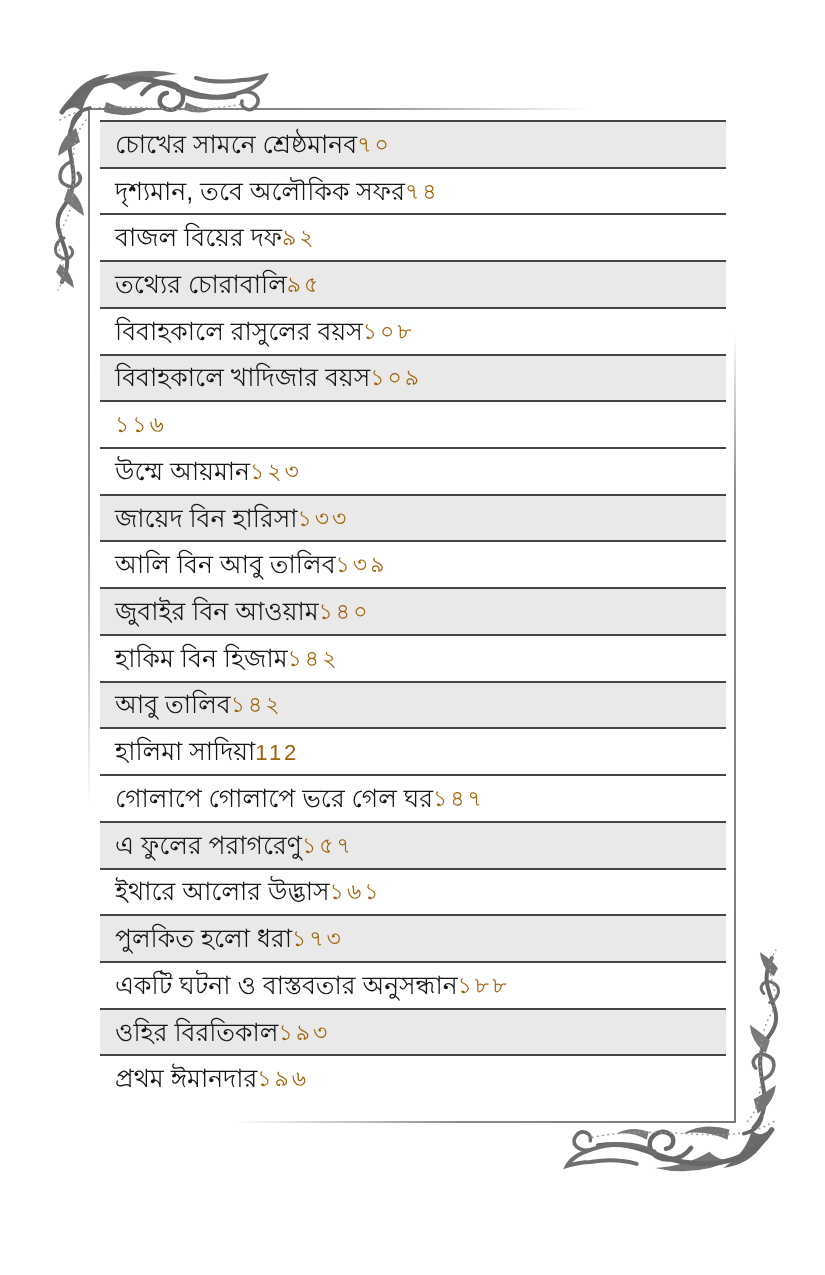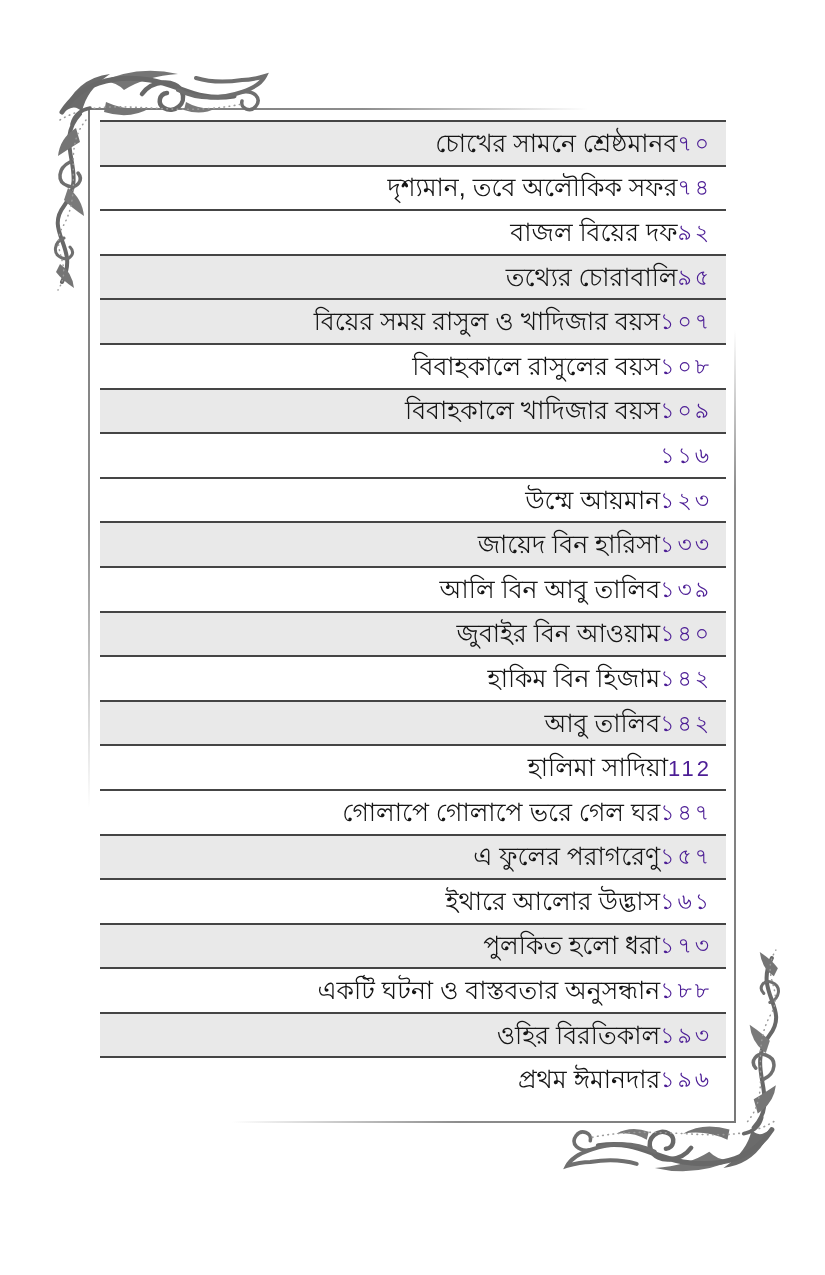--- a/index.html
+++ b/index.html
@@ -30,37 +30,37 @@
   
   .toc {
     position: absolute; left: 100px; top: 120px;
     width: 626px; height: 981px;
     display: flex; flex-direction: column;
   }
   .toc-row {
     flex: 1;
     box-sizing: border-box;
     border-top: 2px solid #454545;
-    display: flex; align-items: center; justify-content: flex-end;
-    padding: 0 14px 0 15px;
+    display: flex; align-items: center; justify-content: flex-start;
+    padding: 0 28px 0 15px;
     background: #ffffff;
     color: #151515;
   }
   .toc-row.shaded { background: #e9e9e9; }
   .toc-title {
     font-size: 25px;
     line-height: 1;
     white-space: nowrap;
     color: #151515;
   }
   .toc-page {
     font-size: 22px;
     letter-spacing: 3px;
     white-space: nowrap;
-    color: #4c1d95;
+    color: #a16207;
     padding-top: 2px;
   }
 </style>
 </head>
 <body>
 
 <svg width="0" height="0" style="position:absolute">
   <defs>
     <g id="flourish-def">
 
@@ -117,24 +117,20 @@
     <span class="toc-title">বাজল বিয়ের দফ</span>
     <span class="toc-page">৯২</span>
   </div>
 
   <div class="toc-row shaded">
     <span class="toc-title">তথ্যের চোরাবালি</span>
     <span class="toc-page">৯৫</span>
   </div>
 
 
-  <div class="toc-row shaded">
-    <span class="toc-title">বিয়ের সময় রাসুল ও খাদিজার বয়স</span>
-    <span class="toc-page">১০৭</span>
-  </div>
 
   <div class="toc-row">
     <span class="toc-title">বিবাহকালে রাসুলের বয়স</span>
     <span class="toc-page">১০৮</span>
   </div>
 
   <div class="toc-row shaded">
     <span class="toc-title">বিবাহকালে খাদিজার বয়স</span>
     <span class="toc-page">১০৯</span>
   </div>

